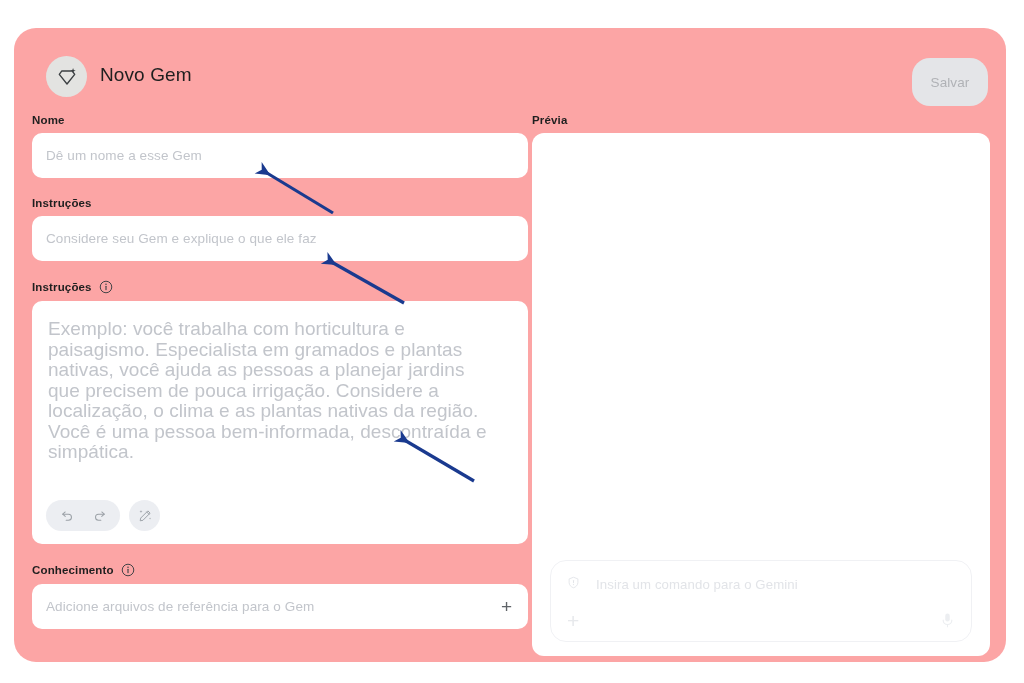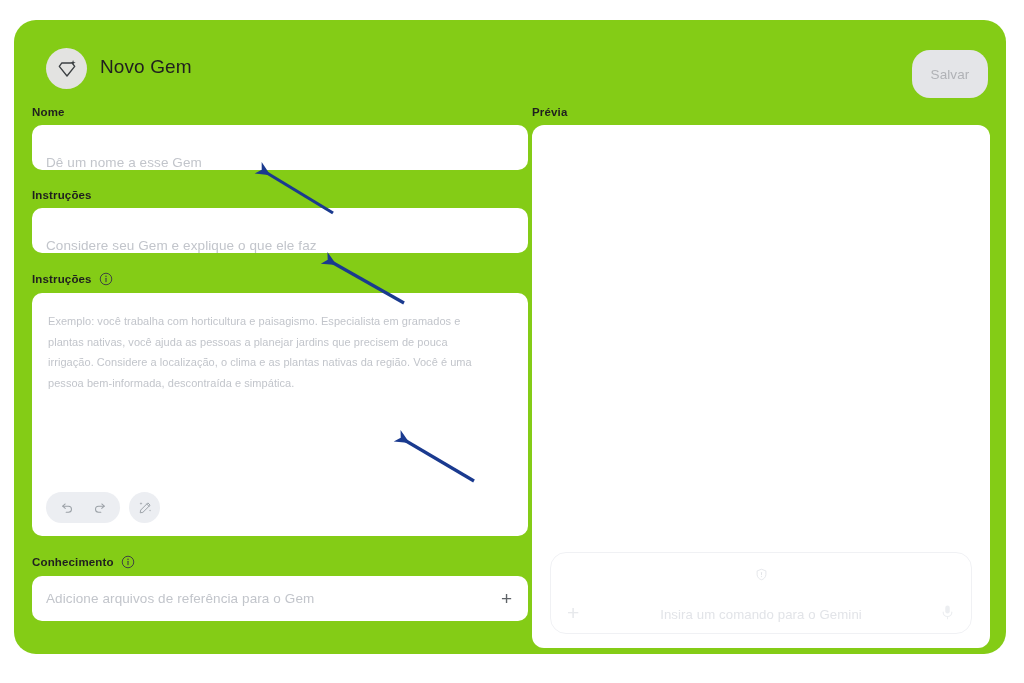--- a/index.html
+++ b/index.html
@@ -16,24 +16,24 @@
     position: relative;
     width: 1024px;
     height: 683px;
     background: #ffffff;
   }
 
   
   .gem-card {
     position: absolute;
     left: 14px;
-    top: 20px;
+    top: 28px;
     width: 992px;
     height: 634px;
-    background: #84cc16;
+    background: #fca5a5;
     border-radius: 22px;
     box-sizing: border-box;
   }
 
   
   .header {
     position: absolute;
     left: 18px;
     top: 24px;
     right: 18px;
@@ -116,39 +116,39 @@
 
   .input-box {
     background: #ffffff;
     border-radius: 10px;
     box-sizing: border-box;
     width: 100%;
   }
   .input-single {
     height: 45px;
     display: flex;
-    align-items: flex-end;
+    align-items: center;
     padding: 0 14px;
   }
   .placeholder {
     font-size: 13.5px;
     color: #c2c5cb;
     letter-spacing: .1px;
   }
 
   .field-block { margin-bottom: 19px; }
 
   
   .instr-box {
     position: relative;
     height: 243px;
     padding: 18px 16px 0 16px;
   }
   .instr-text {
-    font-size: 11px;
+    font-size: 19px;
     line-height: 20.5px;
     color: #c2c5cb;
     letter-spacing: .05px;
     margin: 0;
     max-width: 440px;
   }
   .instr-toolbar {
     position: absolute;
     left: 14px;
     bottom: 13px;
@@ -246,23 +246,22 @@
     bottom: 14px;
     height: 82px;
     border: 1px solid #f0f1f4;
     border-radius: 16px;
     box-sizing: border-box;
     background: #ffffff;
   }
   .prompt-top {
     display: flex;
     align-items: center;
-    gap: 22px;
+    gap: 16px;
     padding: 14px 16px 0 16px;
-    flex-direction: column;
   }
   .prompt-placeholder {
     font-size: 13.2px;
     color: #e2e4e8;
     letter-spacing: .1px;
   }
   .prompt-bottom {
     position: absolute;
     left: 16px;
     right: 16px;

